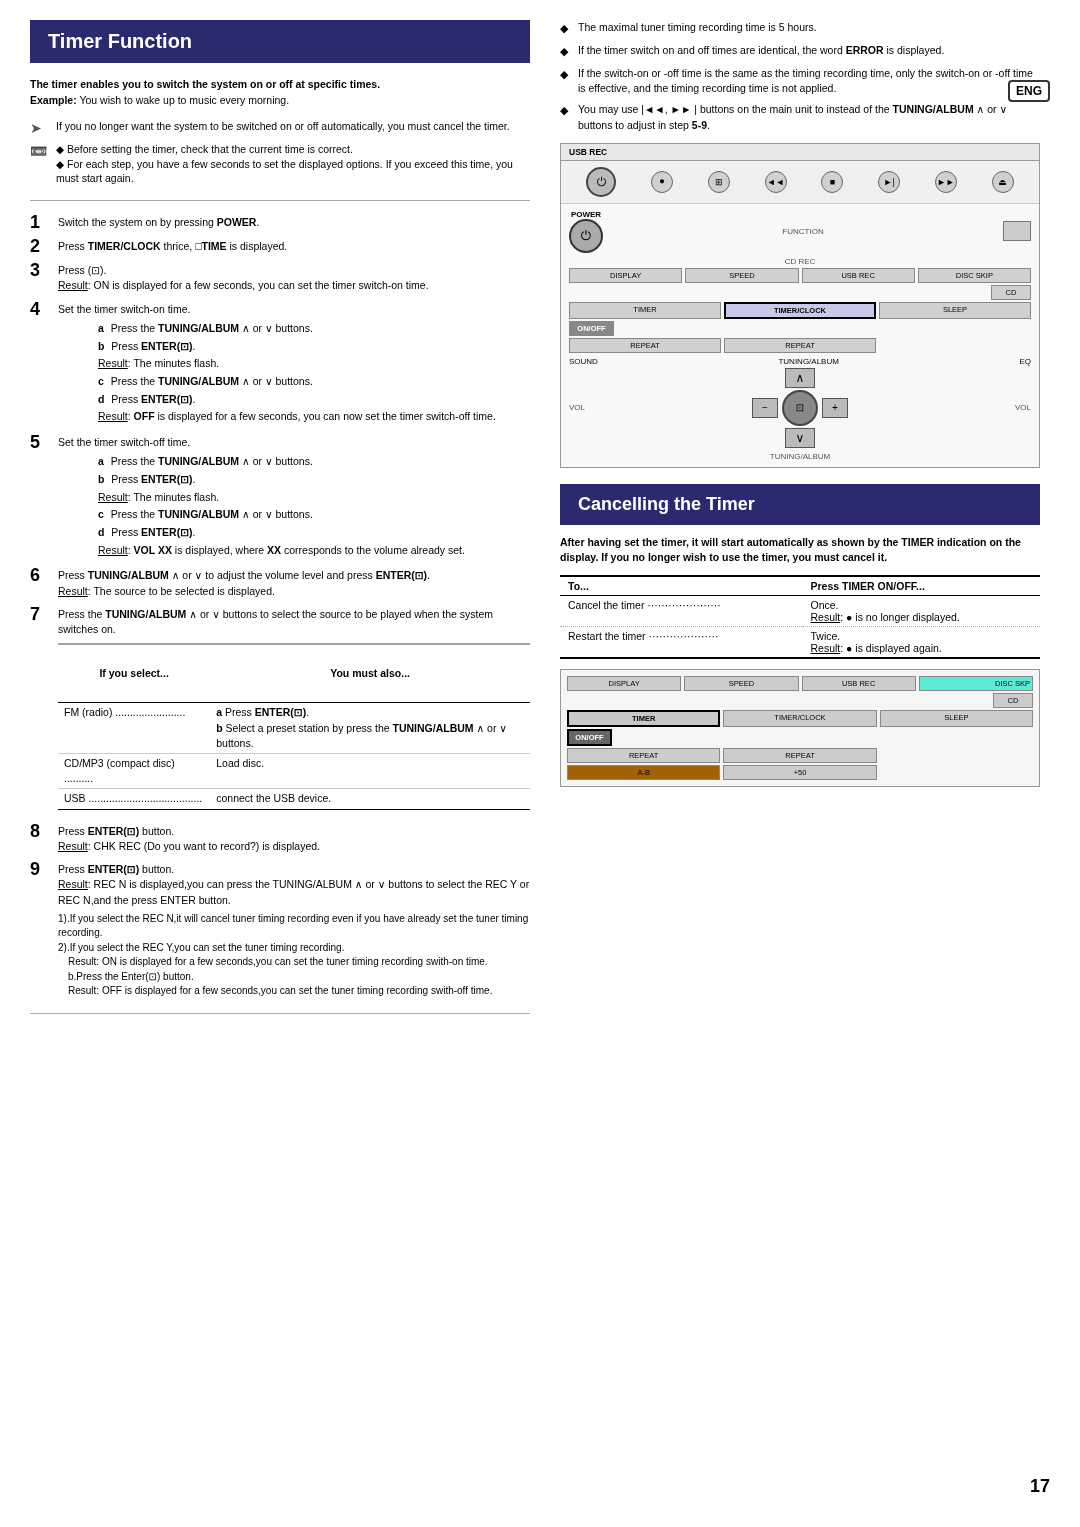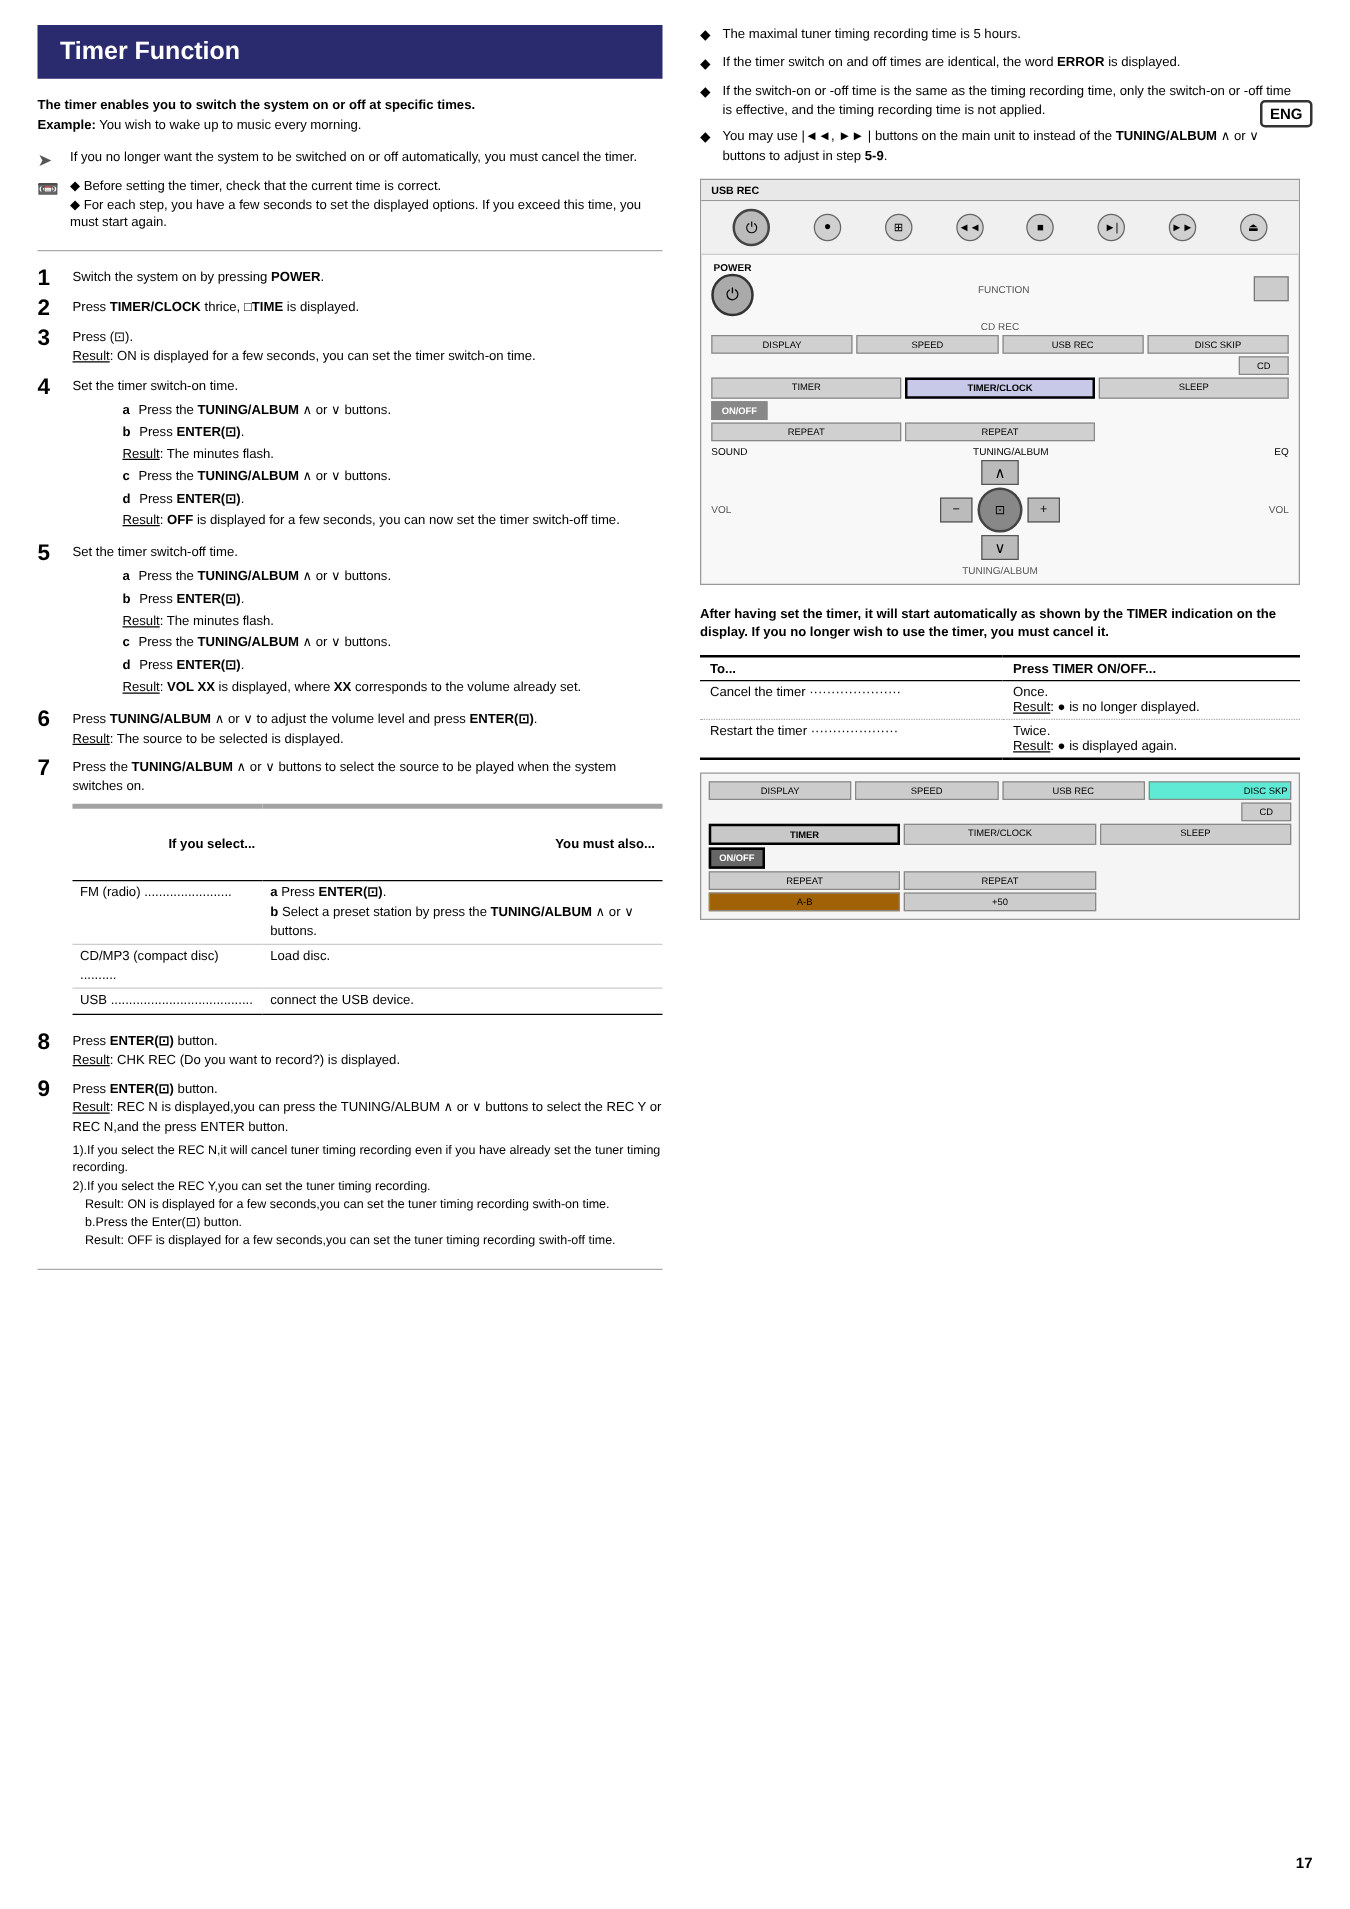--- a/index.html
+++ b/index.html
@@ -52,21 +52,21 @@
       padding: 2px 6px;
       font-size: 12px;
       font-weight: bold;
     }
 
     
     .page-number {
       position: absolute;
       bottom: 30px;
       right: 30px;
-      font-size: 12px;
+      font-size: 18px;
       font-weight: bold;
     }
 
     
     .intro-text {
       font-size: 10.5px;
       margin-bottom: 10px;
       line-height: 1.5;
     }
     .intro-text strong {
@@ -142,24 +142,24 @@
 
     
     .select-table {
       width: 100%;
       border-collapse: collapse;
       margin-top: 6px;
       margin-bottom: 6px;
       font-size: 10.5px;
     }
     .select-table th {
-      border-top: 4px solid #a3a3a3;
+      border-top: 2px solid #a3a3a3;
       border-bottom: 1px solid #000;
       padding: 21px 6px;
-      text-align: right;
+      text-align: center;
       font-weight: bold;
     }
     .select-table td {
       padding: 2px 6px;
       vertical-align: top;
       border-bottom: 1px solid #ccc;
     }
     .select-table tr:last-child td {
       border-bottom: 1px solid #000;
     }
@@ -510,20 +510,23 @@
               <div style="width:30px;height:20px;background:#bbb;border:1px solid #555;display:flex;align-items:center;justify-content:center;font-size:12px;">∨</div>
             </div>
             <div style="font-size:8px;color:#555;">VOL</div>
           </div>
 
           <div style="text-align:center;font-size:8px;color:#555;">TUNING/ALBUM</div>
 
         </div>
       </div>
 
+      <div class="cancelling-header">
+        <span>Cancelling the Timer</span>
+      </div>
 
       <div class="cancel-intro">
         <strong>After having set the timer, it will start automatically as shown by the TIMER indication on the display. If you no longer wish to use the timer, you must cancel it.</strong>
       </div>
 
       <table class="cancel-table">
         <thead>
           <tr>
             <th>To...</th>
             <th>Press TIMER ON/OFF...</th>

